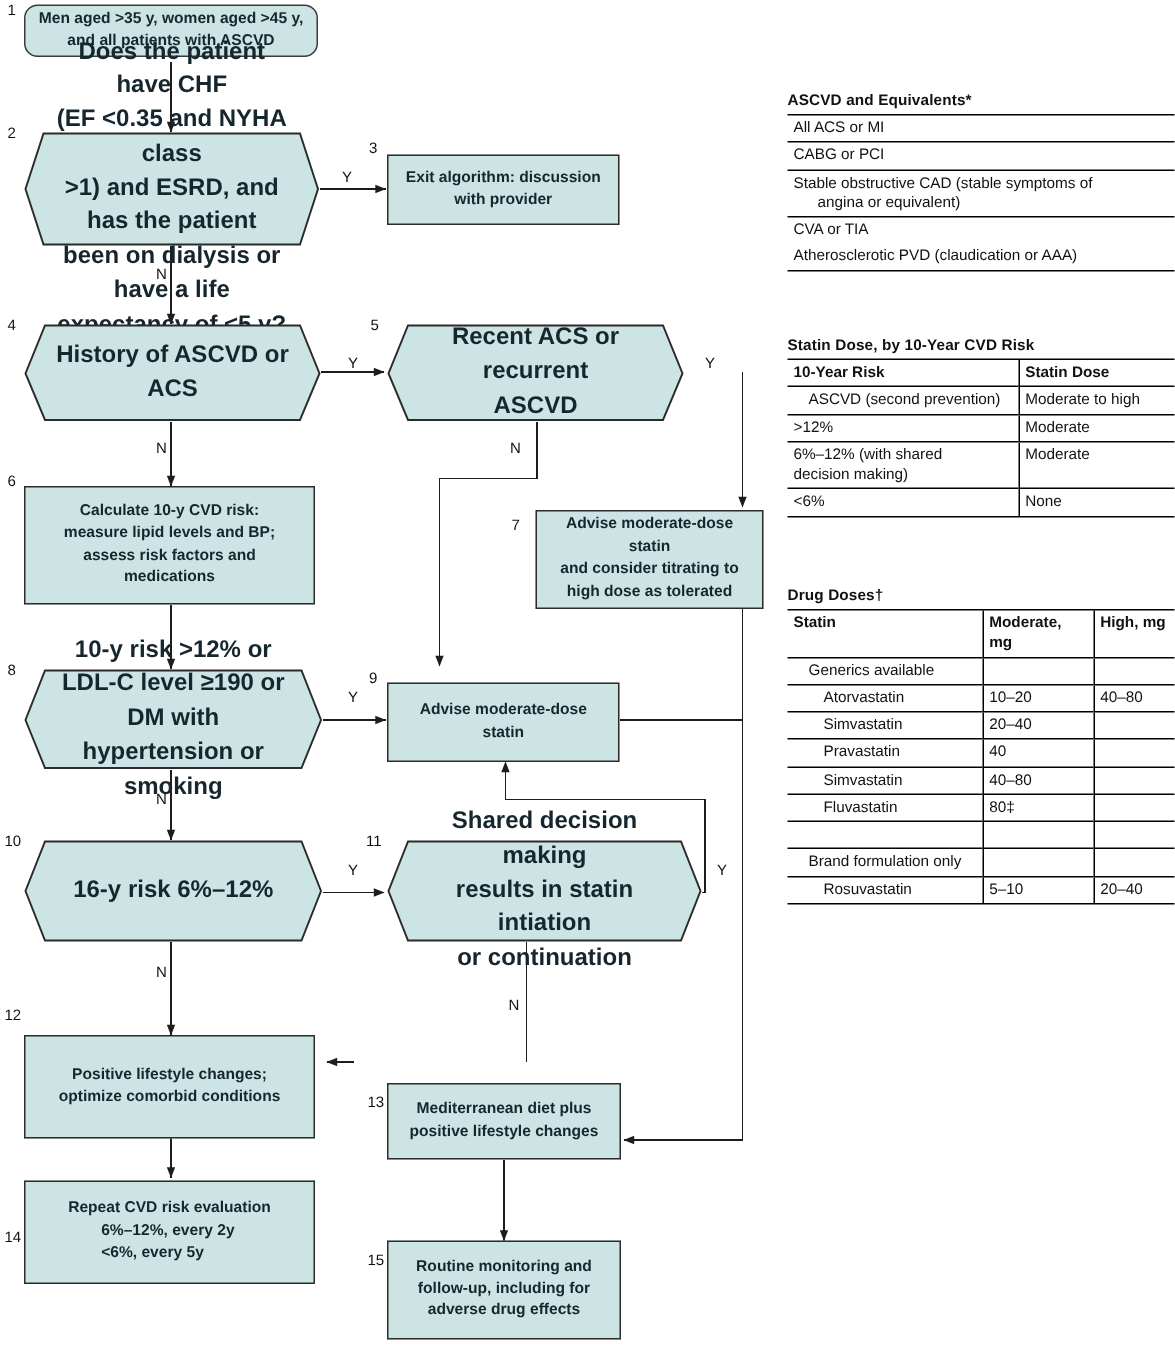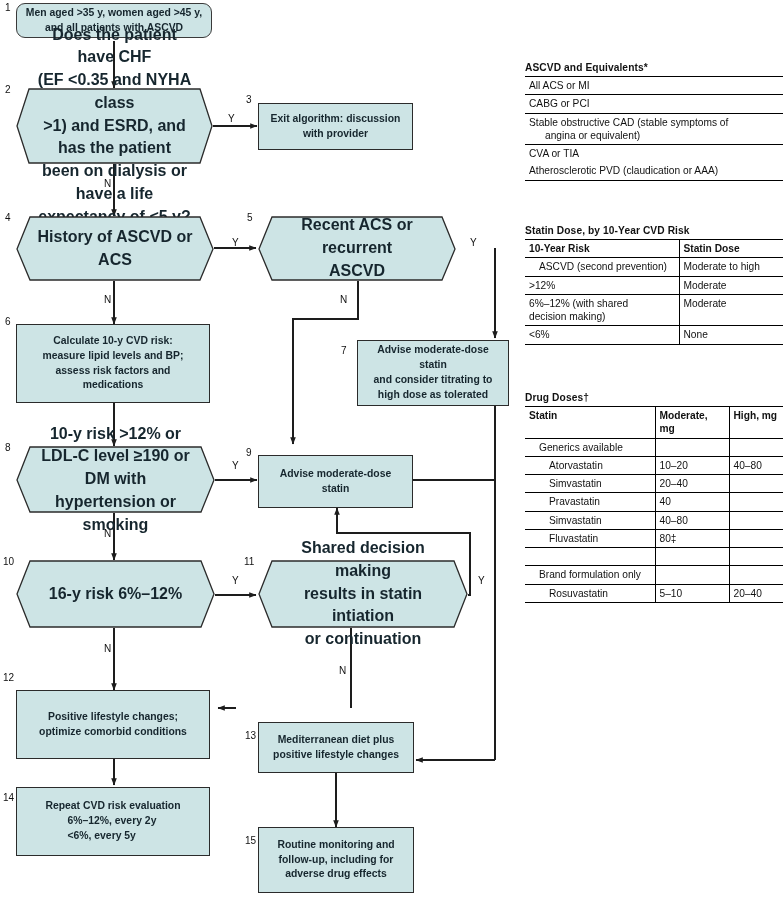--- a/index.html
+++ b/index.html
@@ -281,21 +281,21 @@
   </div>
 
   <div class="stepnum" style="left:245px;top:730px;">13</div>
   <div class="node plain" style="left:258px;top:722px;width:156px;height:51px;">
     <div>
       <div>Mediterranean diet plus</div>
       <div>positive lifestyle changes</div>
     </div>
   </div>
 
-  <div class="stepnum" style="left:3px;top:792px;">14</div>
+  <div class="stepnum" style="left:3px;top:820px;">14</div>
   <div class="node plain" style="left:16px;top:787px;width:194px;height:69px;justify-content:center;">
     <div style="text-align:left;">
       <div style="text-align:center;">Repeat CVD risk evaluation</div>
       <div style="padding-left:22px;">6%–12%, every 2y</div>
       <div style="padding-left:22px;">&lt;6%, every 5y</div>
     </div>
   </div>
 
   <div class="stepnum" style="left:245px;top:835px;">15</div>
   <div class="node plain" style="left:258px;top:827px;width:156px;height:66px;">

